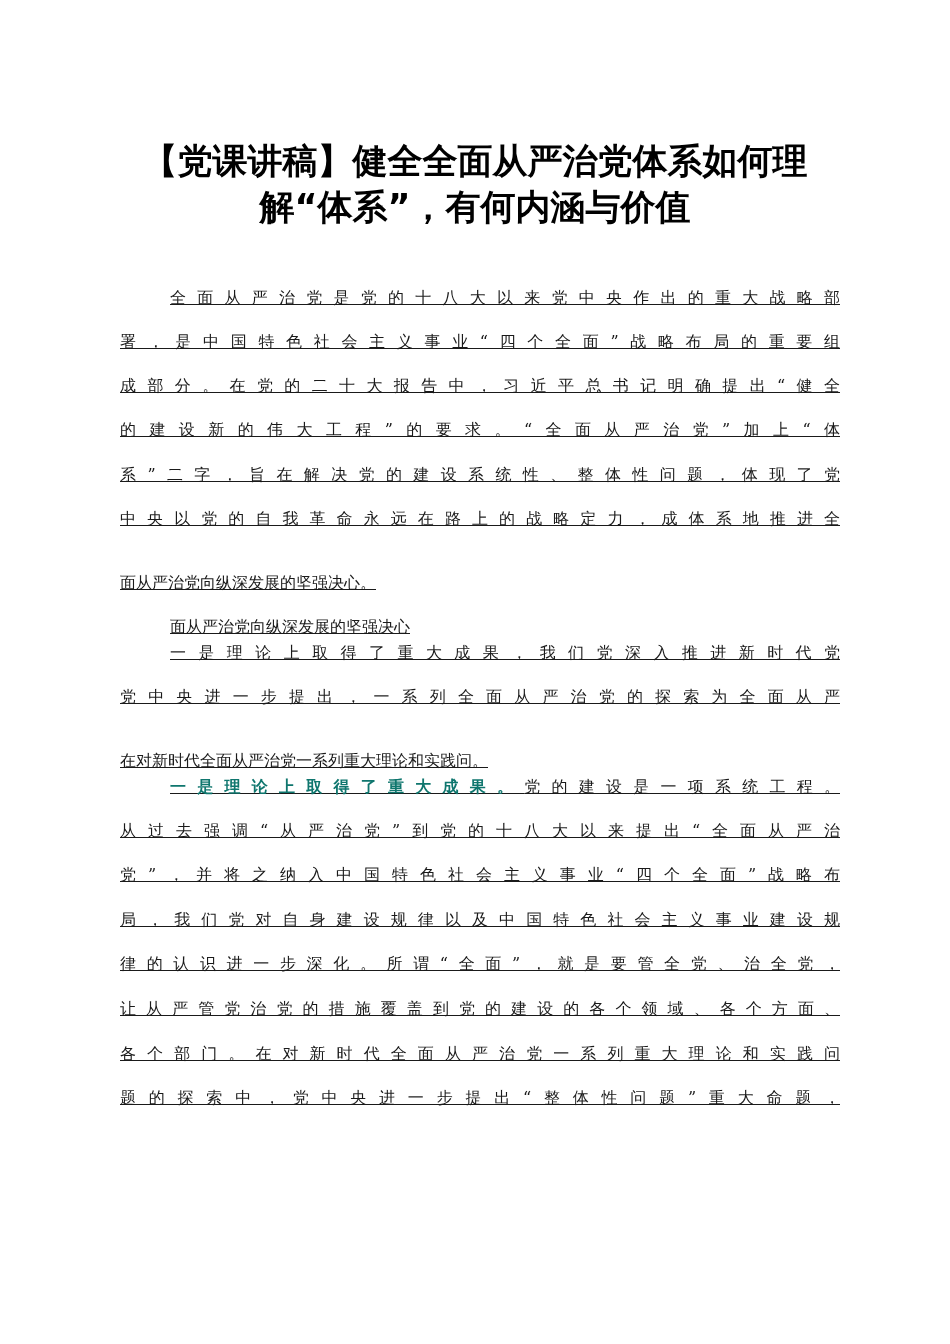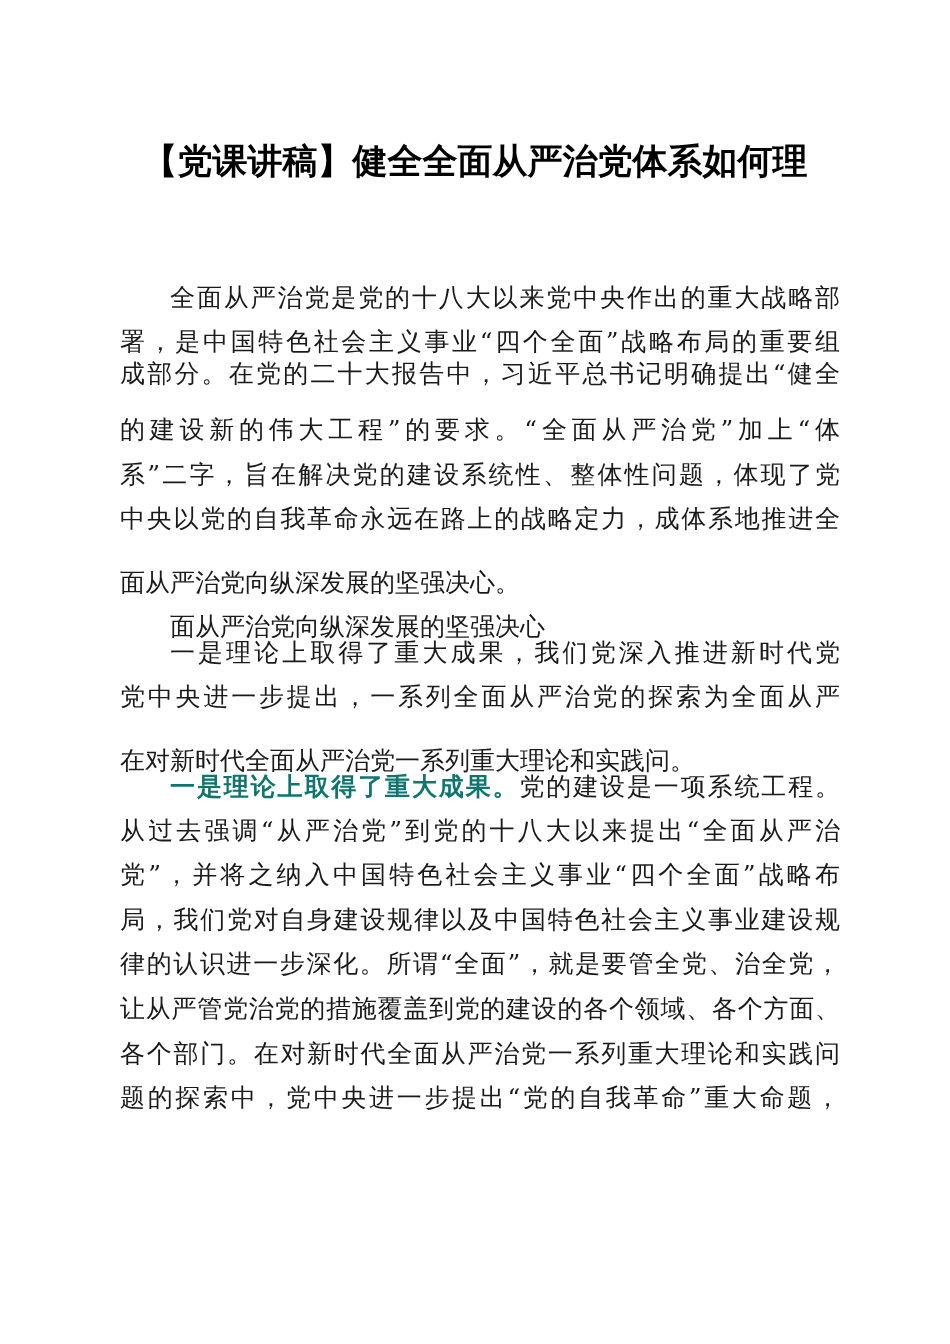--- a/index.html
+++ b/index.html
@@ -35,51 +35,53 @@
       color: #000000;
       letter-spacing: 0px;
     }
     .title-line-1 { top: 138px; }
     .title-line-2 { top: 184px; }
 
     .line {
       position: absolute;
       left: 120px;
       width: 720px;
-      font-size: 25px;
+      font-size: 16px;
       line-height: 32px;
       white-space: nowrap;
       color: #1a1a1a;
       text-align: justify;
       text-align-last: justify;
+      text-decoration: underline;
     }
     .line.last {
       text-align-last: left;
       margin-top: 19px;
     }
     .line.indent {
       left: 170px;
       width: 670px;
     }
     .bold {
       font-weight: bold;
       color: #0f766e;
     }
   </style>
 </head>
 <body>
 
 <div class="page">
 
   <div class="title title-line-1">【党课讲稿】健全全面从严治党体系如何理</div>
+  <div class="title title-line-2">解“体系”，有何内涵与价值</div>
 
   <div>
     <div class="line indent" style="top:282px">全面从严治党是党的十八大以来党中央作出的重大战略部</div>
     <div class="line" style="top:326px">署，是中国特色社会主义事业“四个全面”战略布局的重要组</div>
-    <div class="line" style="top:358px">成部分。在党的二十大报告中，习近平总书记明确提出“健全</div>
+    <div class="line" style="top:370px">成部分。在党的二十大报告中，习近平总书记明确提出“健全</div>
     <div class="line" style="top:414px">的建设新的伟大工程”的要求。“全面从严治党”加上“体</div>
     <div class="line" style="top:459px">系”二字，旨在解决党的建设系统性、整体性问题，体现了党</div>
     <div class="line" style="top:503px">中央以党的自我革命永远在路上的战略定力，成体系地推进全</div>
     <div class="line last" style="top:548px">面从严治党向纵深发展的坚强决心。</div>
   </div>
 
   <div>
     <div class="line indent last" style="top:592px">面从严治党向纵深发展的坚强决心</div>
   </div>
 
@@ -90,16 +92,16 @@
   </div>
 
   <div>
     <div class="line indent" style="top:771px"><span class="bold">一是理论上取得了重大成果。</span><span>党的建设是一项系统工程。</span></div>
     <div class="line" style="top:815px">从过去强调“从严治党”到党的十八大以来提出“全面从严治</div>
     <div class="line" style="top:859px">党”，并将之纳入中国特色社会主义事业“四个全面”战略布</div>
     <div class="line" style="top:904px">局，我们党对自身建设规律以及中国特色社会主义事业建设规</div>
     <div class="line" style="top:948px">律的认识进一步深化。所谓“全面”，就是要管全党、治全党，</div>
     <div class="line" style="top:993px">让从严管党治党的措施覆盖到党的建设的各个领域、各个方面、</div>
     <div class="line" style="top:1038px">各个部门。在对新时代全面从严治党一系列重大理论和实践问</div>
-    <div class="line" style="top:1082px">题的探索中，党中央进一步提出“党的自我革命”重大命题，</div>
+    <div class="line" style="top:1082px">题的探索中，党中央进一步提出“整体性问题”重大命题，</div>
   </div>
 
 </div>
 
 </body></html>

